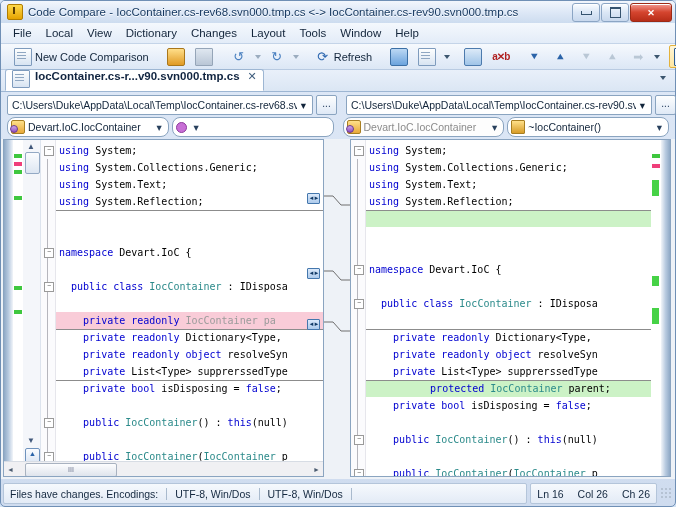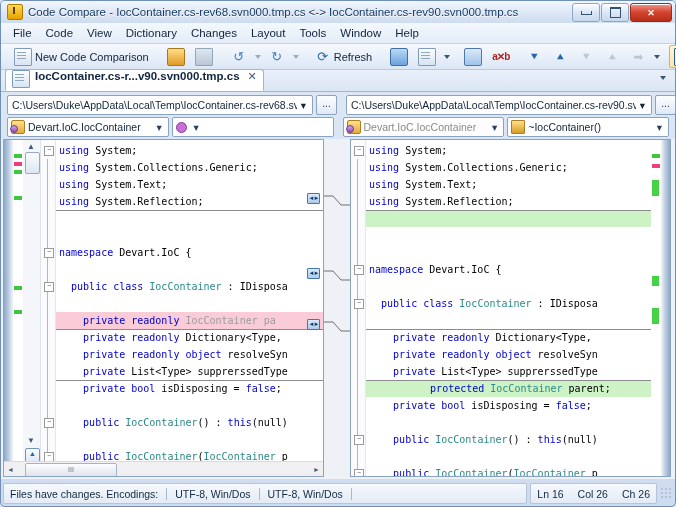--- a/index.html
+++ b/index.html
@@ -134,21 +134,21 @@
   .dots{
     width:19px;height:18px;border:1px solid #8aa4c0;border-radius:2px;
     background:linear-gradient(#fdfefe,#dfe9f6);
     font-size:10px;text-align:center;line-height:16px;color:#243d5c;
   }
   .halfpane{display:flex;align-items:center;gap:3px;width:336px;box-sizing:border-box;padding:0 3px;}
   
   .comborow{display:flex;height:21px;align-items:center;gap:3px;padding:1px 3px 2px 3px;}
   .combo{
     flex:1;display:flex;align-items:center;height:18px;
-    background:#fff;border:1px solid #8aa4c0;border-radius:2px;
+    background:#fff;border:1px solid #8aa4c0;border-radius:8px;
     font-size:10.5px;color:#11243a;padding:0 2px 0 3px;overflow:hidden;white-space:nowrap;gap:3px;
   }
   .combo.dim{color:#8b8b8b;background:#fdfdfd;}
   .combo .cb-text{flex:1;overflow:hidden;}
   .combo .cb-dd{width:13px;text-align:center;color:#28405d;}
   .mi{width:12px;height:12px;flex:none;position:relative;}
   .mi-class{background:linear-gradient(#ffe08a,#e8a93a);border:1px solid #a87f22;border-radius:2px;}
   .mi-class:after{content:"";position:absolute;left:-2px;top:4px;width:6px;height:6px;
     background:linear-gradient(#cfa8e8,#8f4fc0);border:1px solid #6a3a90;border-radius:50%;}
   .mi-method{background:#c86fd6;border:1px solid #8d3b9c;border-radius:50%;width:9px;height:9px;margin-top:2px;}
@@ -247,21 +247,21 @@
         </div>
       <div class="wb">
           <span class="gl-max"></span>
         </div>
       <div class="wb close">✕</div>
     </div>
   </div>
 
   <div class="menubar">
     <div class="menuitem">File</div>
-    <div class="menuitem">Code</div>
+    <div class="menuitem">Local</div>
     <div class="menuitem">View</div>
     <div class="menuitem">Dictionary</div>
     <div class="menuitem">Changes</div>
     <div class="menuitem">Layout</div>
     <div class="menuitem">Tools</div>
     <div class="menuitem">Window</div>
     <div class="menuitem">Help</div>
   </div>
 
   <div class="toolbar">

